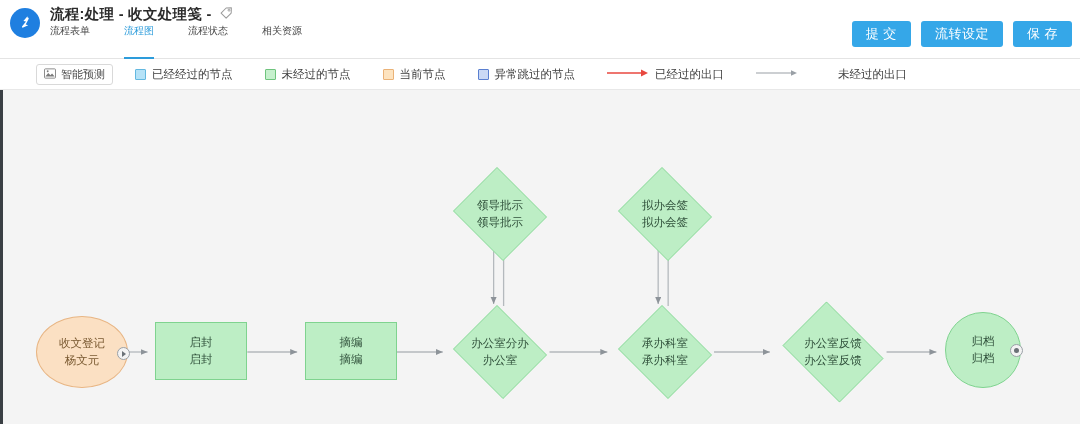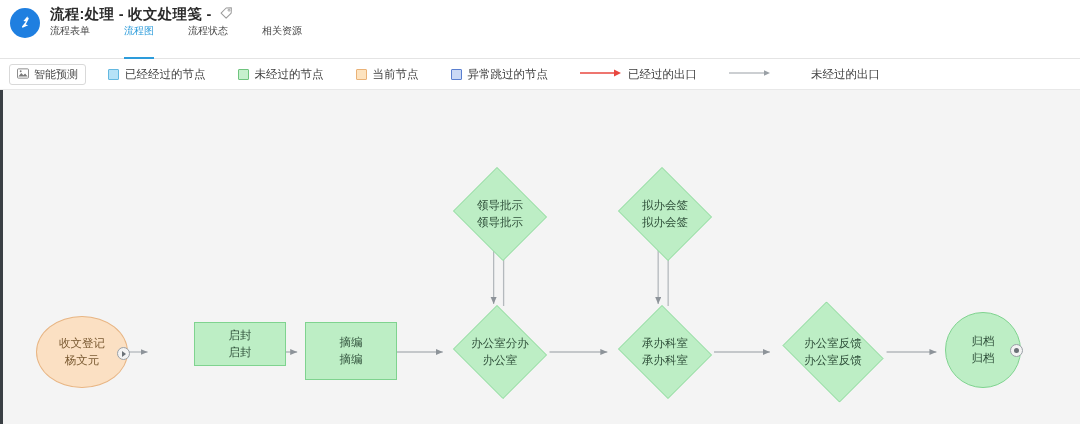--- a/index.html
+++ b/index.html
@@ -52,21 +52,21 @@
   
   .legendbar {
     height: 31px; background: #ffffff; flex: 0 0 31px;
     display: flex; align-items: center; padding-left: 9px;
     border-bottom: 1px solid #e8e8e8; position: relative;
   }
   .predict-btn {
     display: flex; align-items: center; gap: 5px;
     border: 1px solid #d9d9d9; border-radius: 3px; background: #fff;
     height: 21px; padding: 0 7px; font-size: 11px; color: #4d4d4d;
-    cursor: pointer; white-space: nowrap;
+    cursor: pointer; white-space: nowrap; margin-left: 27px;
   }
   .legend-items { display: flex; align-items: center; margin-left: 22px; gap: 0; }
   .legend-item {
     display: flex; align-items: center; gap: 6px;
     font-size: 11.5px; color: #3d3d3d; white-space: nowrap; margin-right: 32px; justify-content: flex-end;
   }
   .legend-item:last-child { margin-right: 2px; gap: 40px; }
   .swatch { width: 11px; height: 11px; border-radius: 1px; flex: 0 0 11px; }
   .sw-passed  { background: #b5e2f7; border: 1px solid #63b8e0; }
   .sw-notpass { background: #c6f0cd; border: 1px solid #6fc47e; }
@@ -153,20 +153,25 @@
       </span>
     </div>
 
     <div class="tabs">
       <div class="tab">流程表单</div>
       <div class="tab active">流程图</div>
       <div class="tab">流程状态</div>
       <div class="tab">相关资源</div>
     </div>
 
+    <div class="hdr-buttons">
+      <button class="btn">提 交</button>
+      <button class="btn">流转设定</button>
+      <button class="btn">保 存</button>
+    </div>
   </div>
 
   <div class="legendbar">
     <div class="predict-btn">
       <span>
         <svg width="12" height="11" viewBox="0 0 14 12">
           <rect x="0.6" y="0.6" width="12.8" height="10.8" rx="1" fill="none" stroke="#7a7a7a" stroke-width="1"></rect>
           <path d="M1.6 9.6 L5.0 5.4 L7.4 8.0 L9.4 6.0 L12.4 9.6 Z" fill="#7a7a7a"></path>
           <circle cx="4.3" cy="3.4" r="1.1" fill="#7a7a7a"></circle>
         </svg>
@@ -242,21 +247,21 @@
       </svg>
 
       <div class="node start" style="left:33px; top:226px; width:92px; height:72px;">
         <div class="shape-circle">
           <span class="lbl">收文登记</span>
           <span class="lbl lbl2">杨文元</span>
         </div>
         <span class="handle play" style="right:-2px; top:31px;"></span>
       </div>
 
-      <div class="node" style="left:152px; top:232px; width:92px; height:44px;margin-left:39px;">
+      <div class="node" style="left:152px; top:232px; width:92px; height:58px;">
         <div class="shape-rect">
           <span class="lbl">启封</span>
           <span class="lbl">启封</span>
         </div>
       </div>
 
       <div class="node" style="left:302px; top:232px; width:92px; height:58px;">
         <div class="shape-rect">
           <span class="lbl">摘编</span>
           <span class="lbl">摘编</span>

